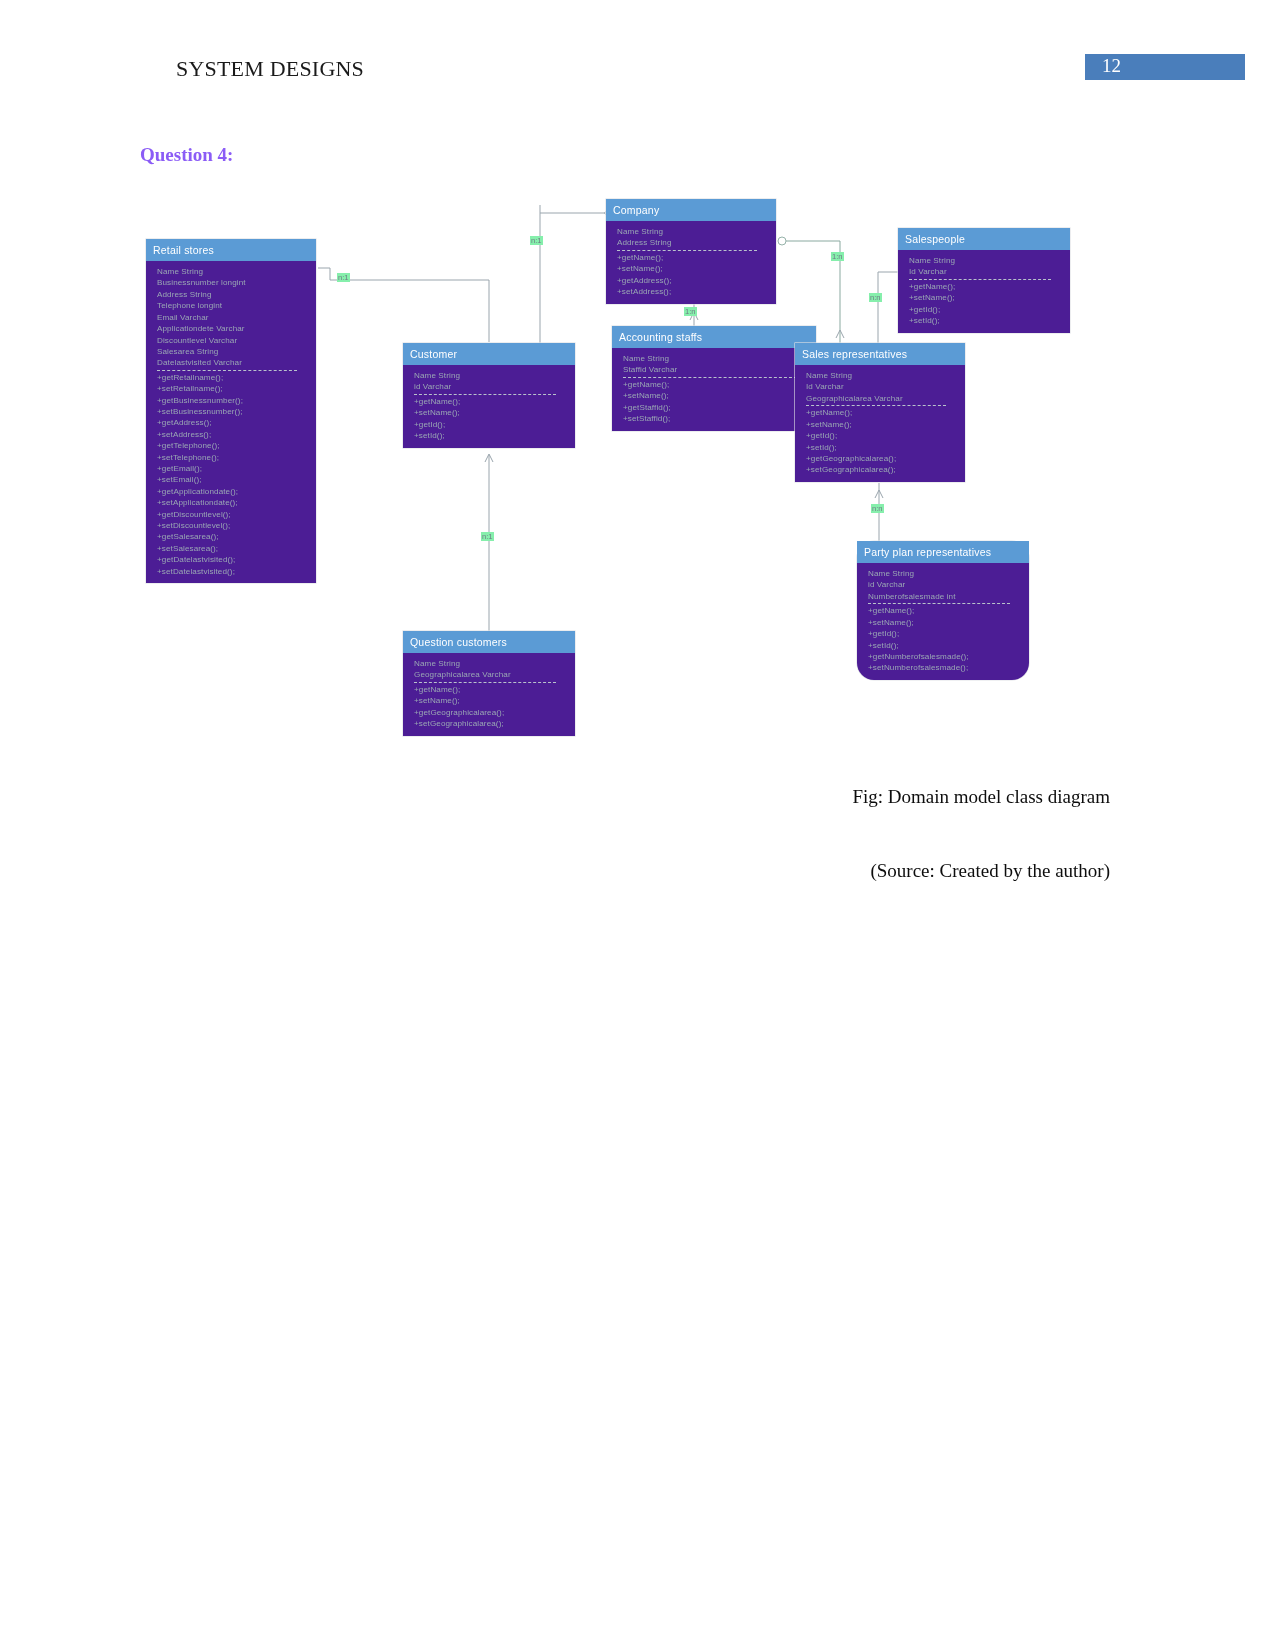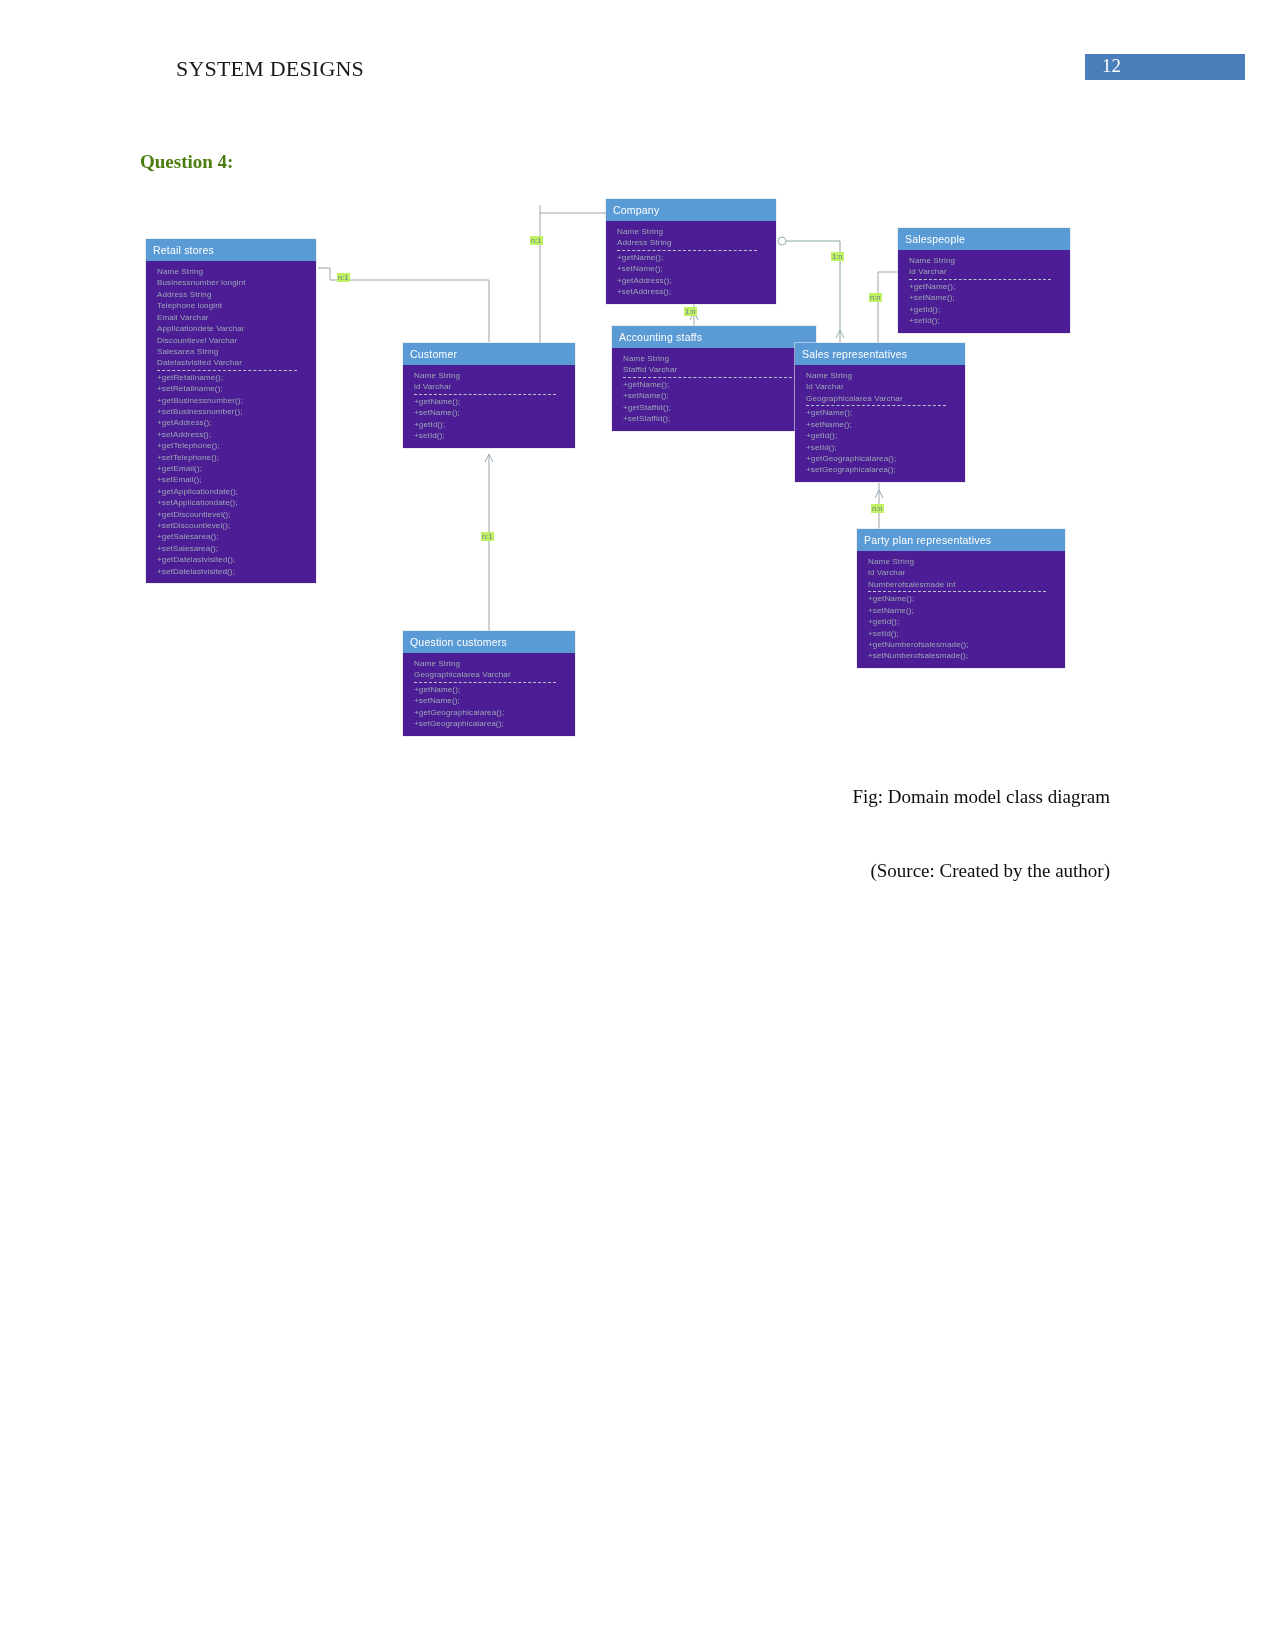--- a/index.html
+++ b/index.html
@@ -51,22 +51,21 @@
     font-size: 19px;
   }
 
   .question-label {
     position: absolute;
     left: 140px;
     top: 144px;
     font-family: "Liberation Serif", serif;
     font-weight: bold;
     font-size: 19px;
-    color: #4d7c0f;
-    margin-top: 7px;
+    color: #8b5cf6;
   }
 
   
   .diagram {
     position: absolute;
     left: 0;
     top: 0;
     width: 1275px;
     height: 1650px;
     pointer-events: none;
@@ -107,21 +106,21 @@
   .uml-ops {
     padding-top: 1px;
   }
 
   
   .mult {
     position: absolute;
     font-family: "Liberation Sans", sans-serif;
     font-size: 7.6px;
     color: #6f7b85;
-    background: #bef264;
+    background: #86efac;
     padding: 0 1px;
     white-space: nowrap;
   }
 
   
   .caption {
     position: absolute;
     width: 1110px;
     text-align: right;
     font-family: "Liberation Serif", serif;
@@ -285,21 +284,21 @@
       <div class="uml-line">+getName();</div>
       <div class="uml-line">+setName();</div>
       <div class="uml-line">+getId();</div>
       <div class="uml-line">+setId();</div>
       <div class="uml-line">+getGeographicalarea();</div>
       <div class="uml-line">+setGeographicalarea();</div>
     </div>
   </div>
 </div>
 
-<div class="uml-class" style="left:857px; top:529px; width:208px;">
+<div class="uml-class" style="left:857px; top:541px; width:172px;border-radius:17px;">
   <div class="uml-header">Party plan representatives</div>
   <div class="uml-body">
     <div class="uml-attrs">
       <div class="uml-line">Name String</div>
       <div class="uml-line">id Varchar</div>
       <div class="uml-line">Numberofsalesmade int</div>
     </div>
     <div class="uml-ops">
       <div class="uml-line">+getName();</div>
       <div class="uml-line">+setName();</div>

